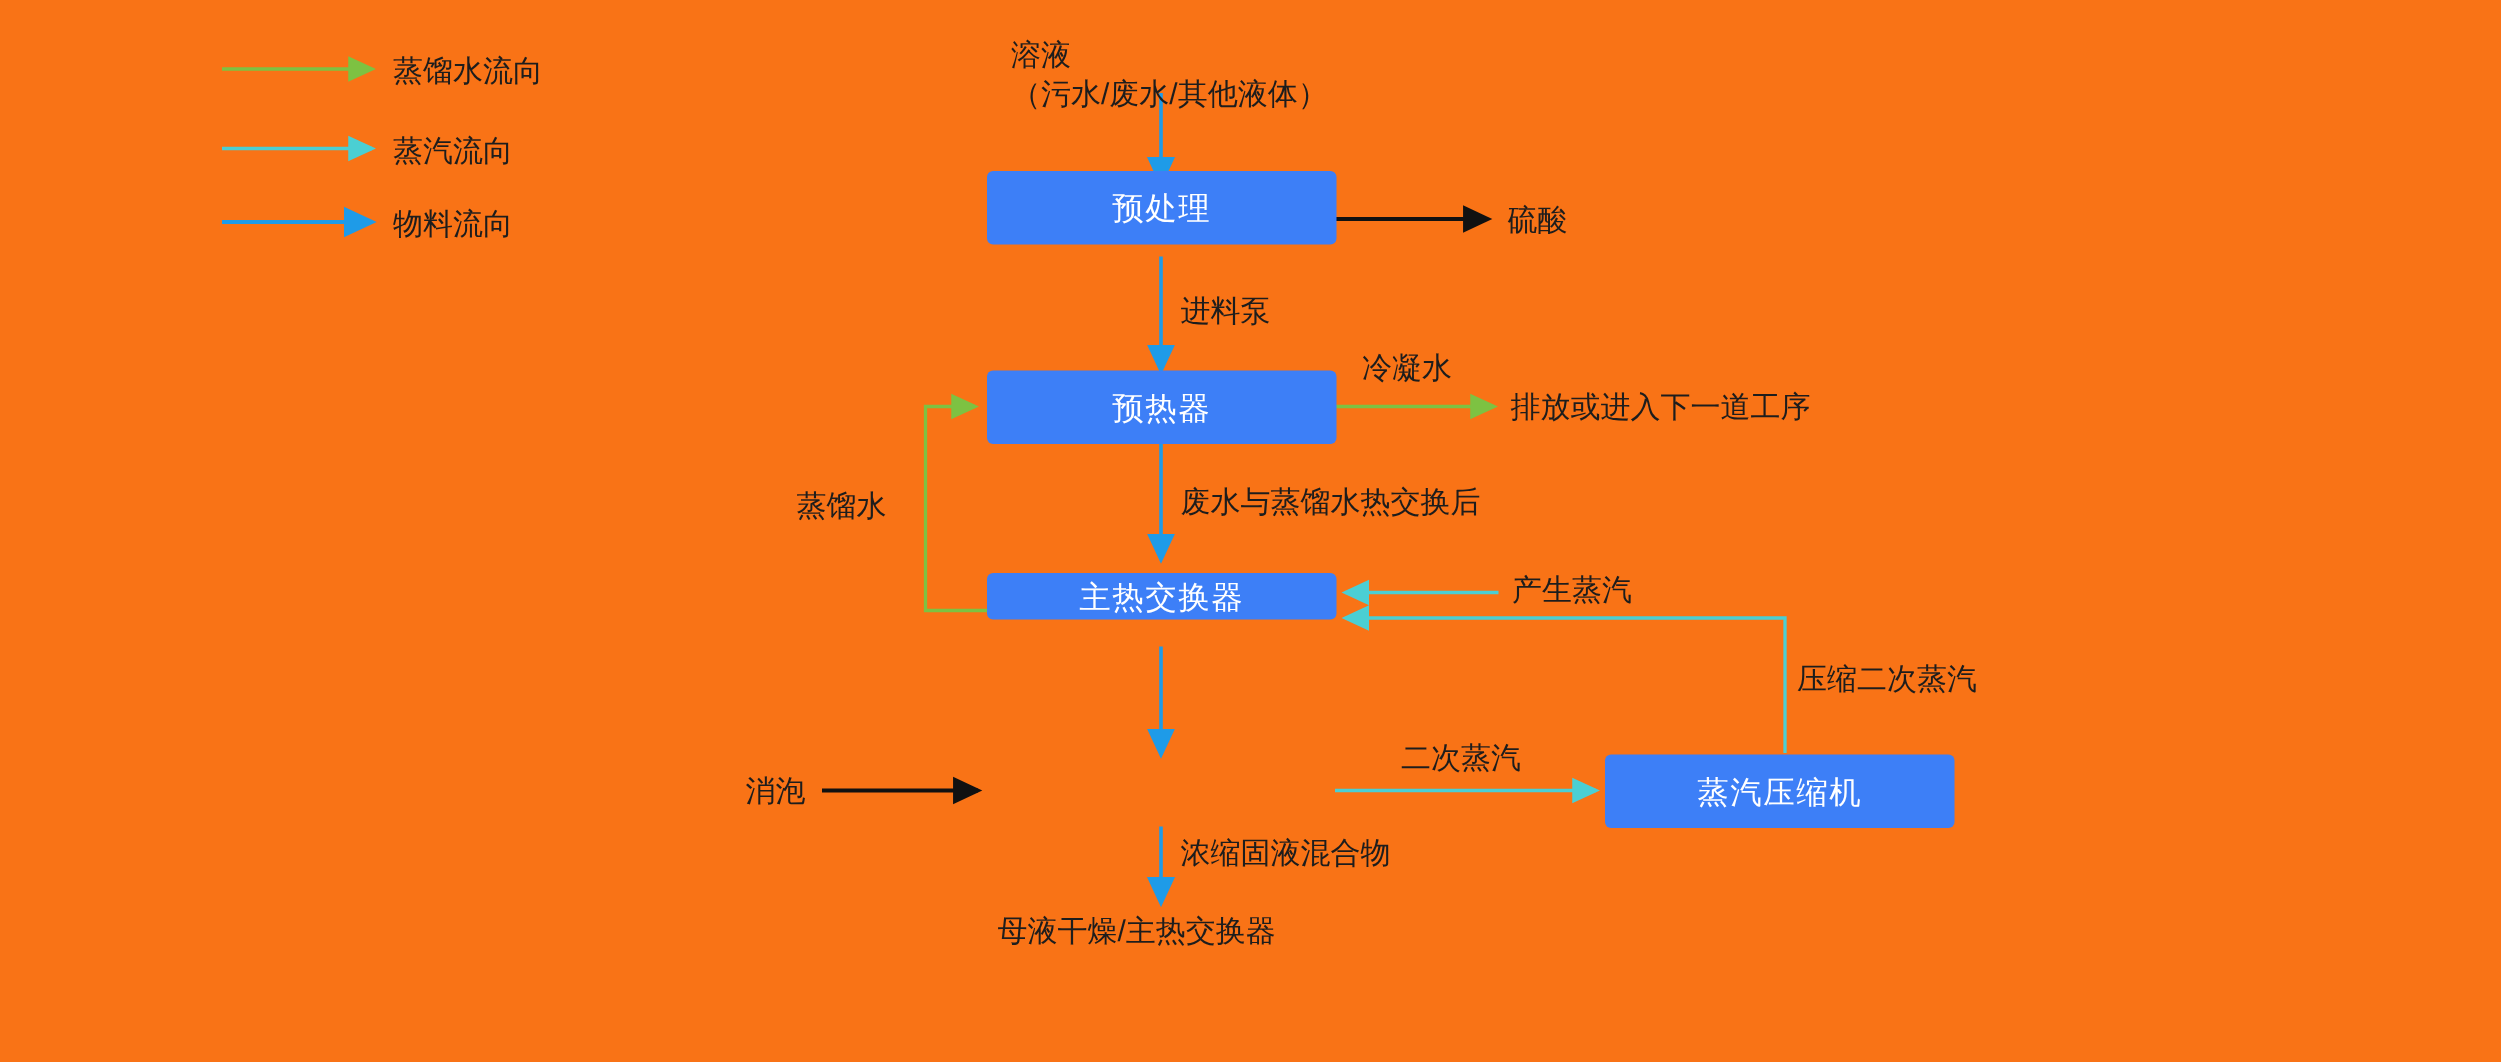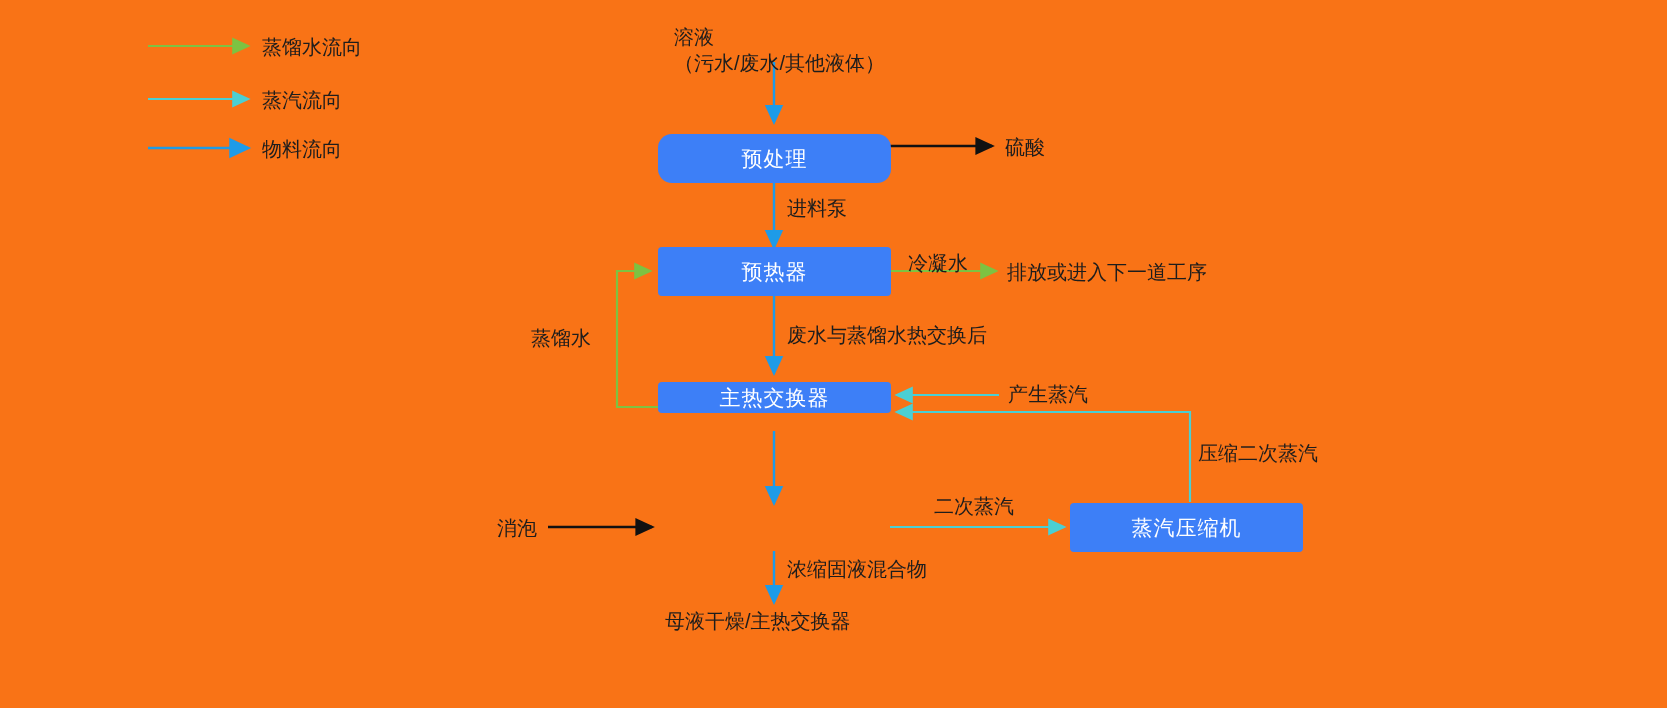--- a/index.html
+++ b/index.html
@@ -100,33 +100,33 @@
 
     <line x1="890" y1="527" x2="1064" y2="527" stroke="#4BCFD3" stroke-width="2.2" marker-end="url(#ah-cyan)"></line>
 
     <line x1="774" y1="551" x2="774" y2="602" stroke="#1E9BE8" stroke-width="2.4" marker-end="url(#ah-blue)"></line>
   </svg>
 
   <div class="legend-text" style="left:262px; top:34px;">蒸馏水流向</div>
   <div class="legend-text" style="left:262px; top:87px;">蒸汽流向</div>
   <div class="legend-text" style="left:262px; top:136px;">物料流向</div>
 
-  <div class="node" style="left:658px; top:134px; width:233px; height:49px;border-radius:14px;">预处理</div>
+  <div class="node" style="left:658px; top:114px; width:233px; height:49px;">预处理</div>
   <div class="node" style="left:658px; top:247px; width:233px; height:49px;">预热器</div>
   <div class="node" style="left:658px; top:382px; width:233px; height:31px;">主热交换器</div>
   <div class="node" style="left:1070px; top:503px; width:233px; height:49px;">蒸汽压缩机</div>
 
   <div class="lbl center" style="left:674px; top:24px; width:200px;">溶液</div>
   <div class="lbl center" style="left:674px; top:50px; width:200px;">（污水/废水/其他液体）</div>
 
   <div class="lbl" style="left:1005px; top:134px;">硫酸</div>
 
   <div class="lbl" style="left:787px; top:195px;">进料泵</div>
 
-  <div class="lbl" style="left:908px; top:252px;font-family:Liberation Mono, monospace;">冷凝水</div>
+  <div class="lbl" style="left:908px; top:233px;">冷凝水</div>
   <div class="lbl" style="left:1007px; top:259px;">排放或进入下一道工序</div>
 
   <div class="lbl" style="left:531px; top:325px;">蒸馏水</div>
 
   <div class="lbl" style="left:787px; top:322px;">废水与蒸馏水热交换后</div>
 
   <div class="lbl" style="left:1008px; top:381px;">产生蒸汽</div>
 
   <div class="lbl" style="left:1198px; top:440px;">压缩二次蒸汽</div>
 

